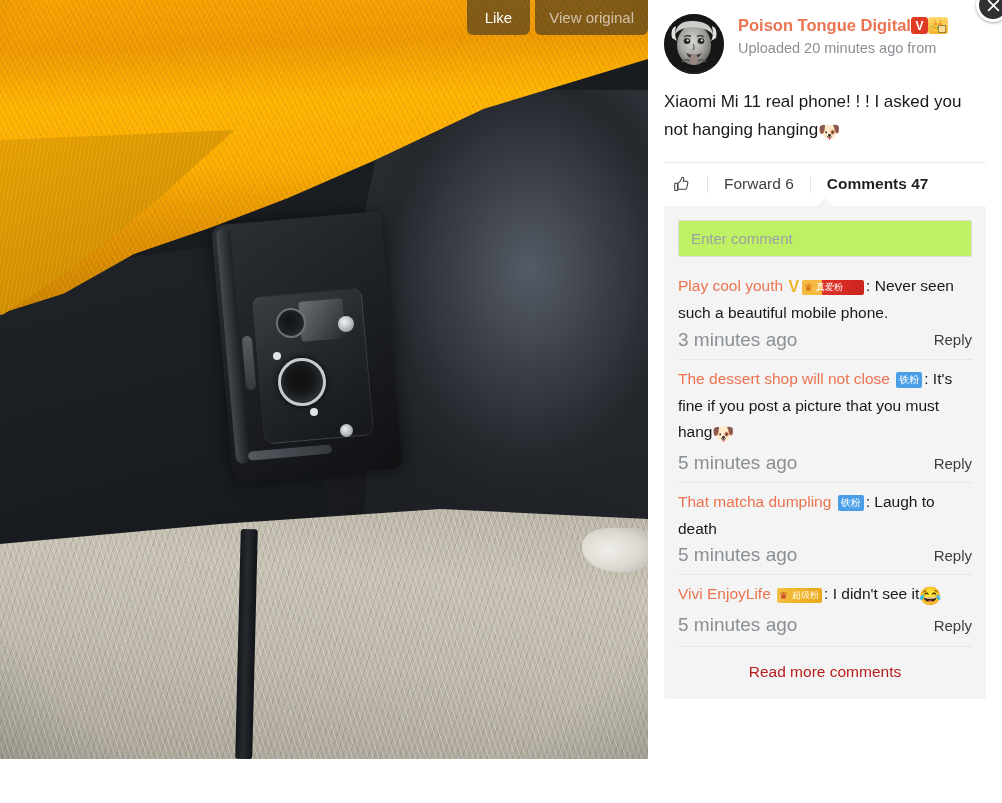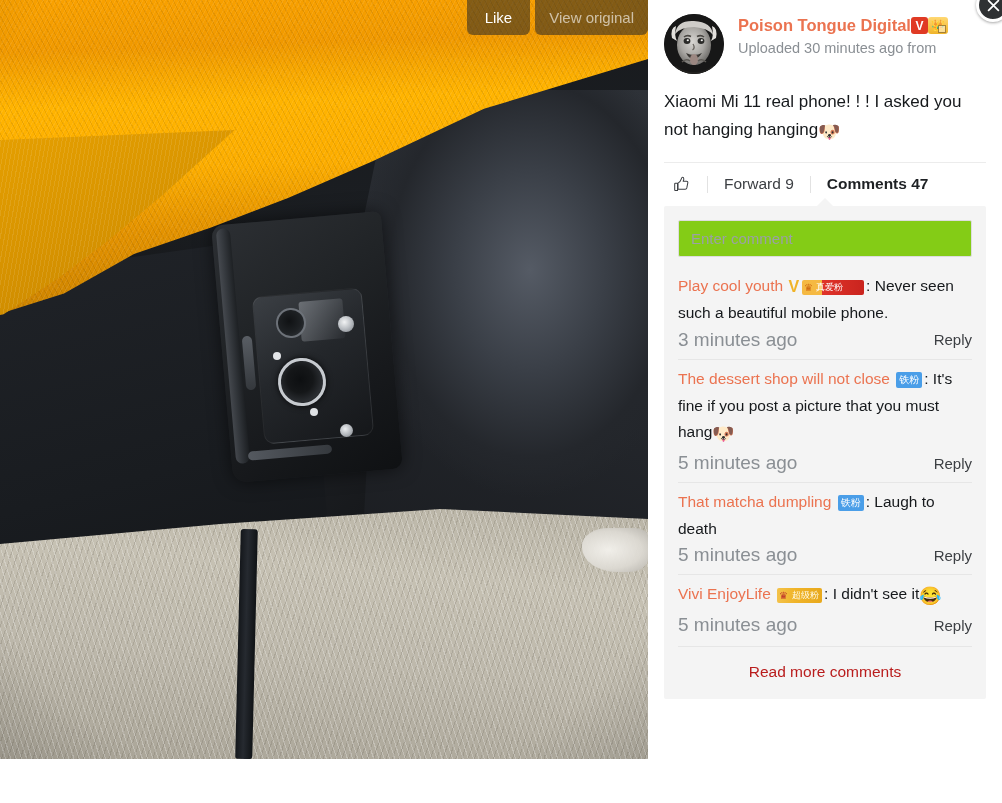--- a/index.html
+++ b/index.html
@@ -367,21 +367,21 @@
     position: absolute;
     top: -8px; left: 152px;
     width: 0; height: 0;
     border-left: 9px solid transparent;
     border-right: 9px solid transparent;
     border-bottom: 9px solid #f4f4f4;
   }
   .comment-input {
     width: 100%;
     height: 37px;
-    background: #84cc16;
+    background: #bef264;
     border: 1px solid #dddddd;
     border-radius: 2px;
     padding: 0 12px;
     font-size: 15px;
     color: #16191c;
     font-family: "Liberation Sans", sans-serif;
     outline: none;
   }
   .comment-input::placeholder { color: #9aa0a6; }
 
@@ -566,39 +566,39 @@
           </g>
         </svg>
       </div>
       <div class="author-meta">
         <div class="author-name-line">
           <span class="author-name">Poison Tongue Digital</span>
           <span class="badge-v">V</span>
           <span class="badge-crown">👑</span>
         </div>
         <div class="upload-time">
-          <span>Uploaded 30 minutes ago</span>
+          <span>Uploaded 20 minutes ago</span>
           <span>from</span>
         </div>
       </div>
     </div>
 
     <div class="post-text">
       <span>Xiaomi Mi 11 real phone! ! ! I asked you not hanging hanging</span><span class="emoji">🐶</span>
     </div>
 
     <div class="action-bar">
       <div class="action-item">
         <svg class="thumb-icon" viewBox="0 0 24 24" aria-hidden="true">
           <path d="M7 10.5v9.2H4.2a.8.8 0 0 1-.8-.8v-7.6a.8.8 0 0 1 .8-.8H7z
                    M7.6 10.2c1.8-1 3.6-3.1 4.2-5.3.3-1 .5-2 1.4-2 1.1 0 1.7.9 1.7 2.1 0 1-.4 2-.8 2.9h4.3c1 0 1.8.8 1.6 1.8l-1.3 6.6c-.2.9-1 1.6-2 1.6H7.6z" fill="none" stroke="#3c3f43" stroke-width="1.3" stroke-linejoin="round"></path>
         </svg>
       </div>
       <div class="action-sep"></div>
-      <div class="action-item">Forward 9</div>
+      <div class="action-item">Forward 6</div>
       <div class="action-sep"></div>
       <div class="action-item active">Comments 47</div>
     </div>
 
     <div class="comments-panel">
       <div class="panel-caret"></div>
 
       <input class="comment-input" type="text" placeholder="Enter comment" style="">
 
       <div class="comment-list">

